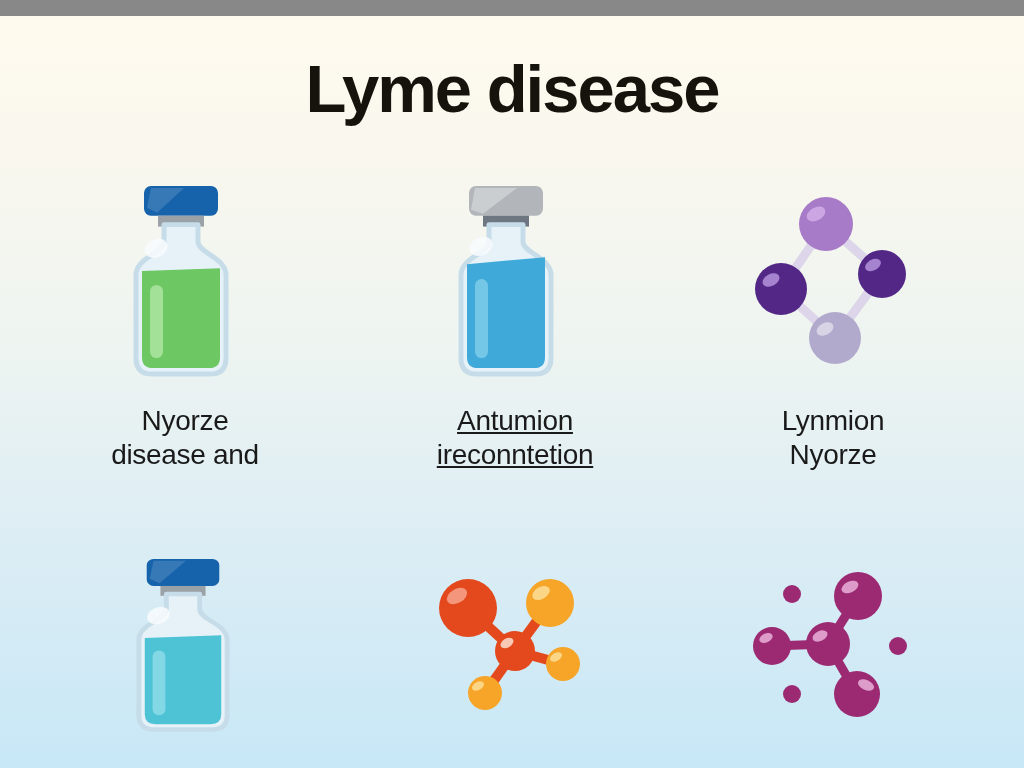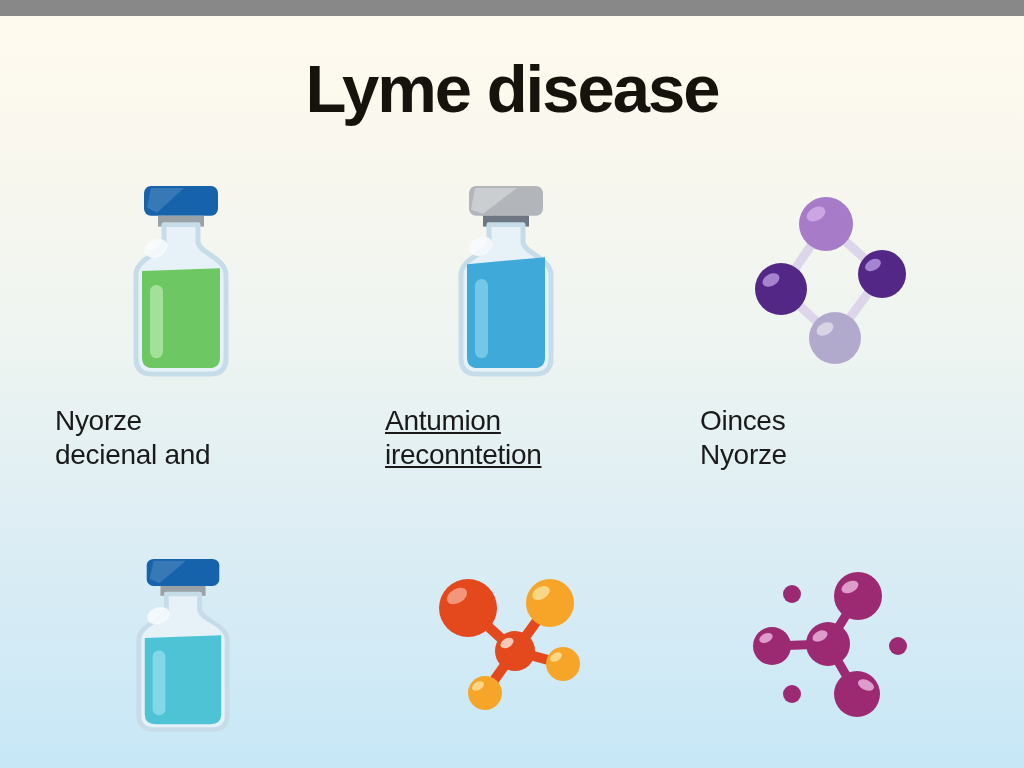--- a/index.html
+++ b/index.html
@@ -8,21 +8,21 @@
     font-family:"Liberation Sans","DejaVu Sans",sans-serif;
     background:linear-gradient(180deg,#fffaee 0%,#f8f7ee 20%,#edf4f1 44%,#dcedf4 68%,#c6e7f7 100%);
     margin-top:16px;
   }
   .title{
     position:absolute;top:34px;left:0;width:100%;text-align:center;
     font-size:67px;font-weight:700;letter-spacing:-2px;color:#16120c;margin:0;
   }
   .cell{position:absolute;}
   .caption{
-    position:absolute;top:388px;
+    position:absolute;top:388px;text-align:center;
     font-size:28px;line-height:34px;font-weight:500;letter-spacing:-0.3px;color:#1a1a1a;
   }
   .caption div{white-space:nowrap;}
   .cap1{left:55px;width:260px;}
   .cap2{left:385px;width:260px;text-decoration:underline;}
   .cap3{left:700px;width:266px;}
   svg{display:block;}
 </style>
 </head>
 <body>
@@ -71,28 +71,28 @@
       </g>
       <ellipse cx="26" cy="84" rx="9" ry="6" transform="rotate(-28 26 84)" fill="#a583cf"></ellipse>
       <ellipse cx="128" cy="69" rx="8.5" ry="5.5" transform="rotate(-28 128 69)" fill="#a583cf"></ellipse>
       <circle cx="90" cy="142" r="26" fill="#b2aacc"></circle>
       <ellipse cx="80" cy="133" rx="9" ry="6" transform="rotate(-28 80 133)" fill="#d9d3e6"></ellipse>
     </svg>
   </div>
 
   <div class="caption cap1">
     <div>Nyorze</div>
-    <div>decienal and</div>
+    <div>disease and</div>
   </div>
   <div class="caption cap2">
     <div>Antumion</div>
     <div>ireconntetion</div>
   </div>
   <div class="caption cap3">
-    <div>Oinces</div>
+    <div>Lynmion</div>
     <div>Nyorze</div>
   </div>
 
   <div class="cell" style="left:133px;top:543px;">
     <svg width="100" height="176" viewBox="0 0 102 196" preserveAspectRatio="none">
       <rect x="14" y="0" width="74" height="30" rx="7" fill="#1663ab"></rect>
       <path d="M21,2 L54,2 L27,27 L17,22 Z" fill="#ffffff" opacity="0.14"></path>
       <rect x="28" y="30" width="46" height="11" fill="#9aa1a7"></rect>
       <path d="M34,39 L34,56 C34,68 6,72 6,90 L6,174 Q6,190 22,190 L80,190 Q96,190 96,174 L96,90 C96,72 68,68 68,56 L68,39 Z" fill="#e6f2f8" stroke="#c6dde9" stroke-width="5" stroke-linejoin="round"></path>
       <path d="M12,88 L90,85 L90,173 Q90,184 79,184 L23,184 Q12,184 12,173 Z" fill="#4fc3d6"></path>

